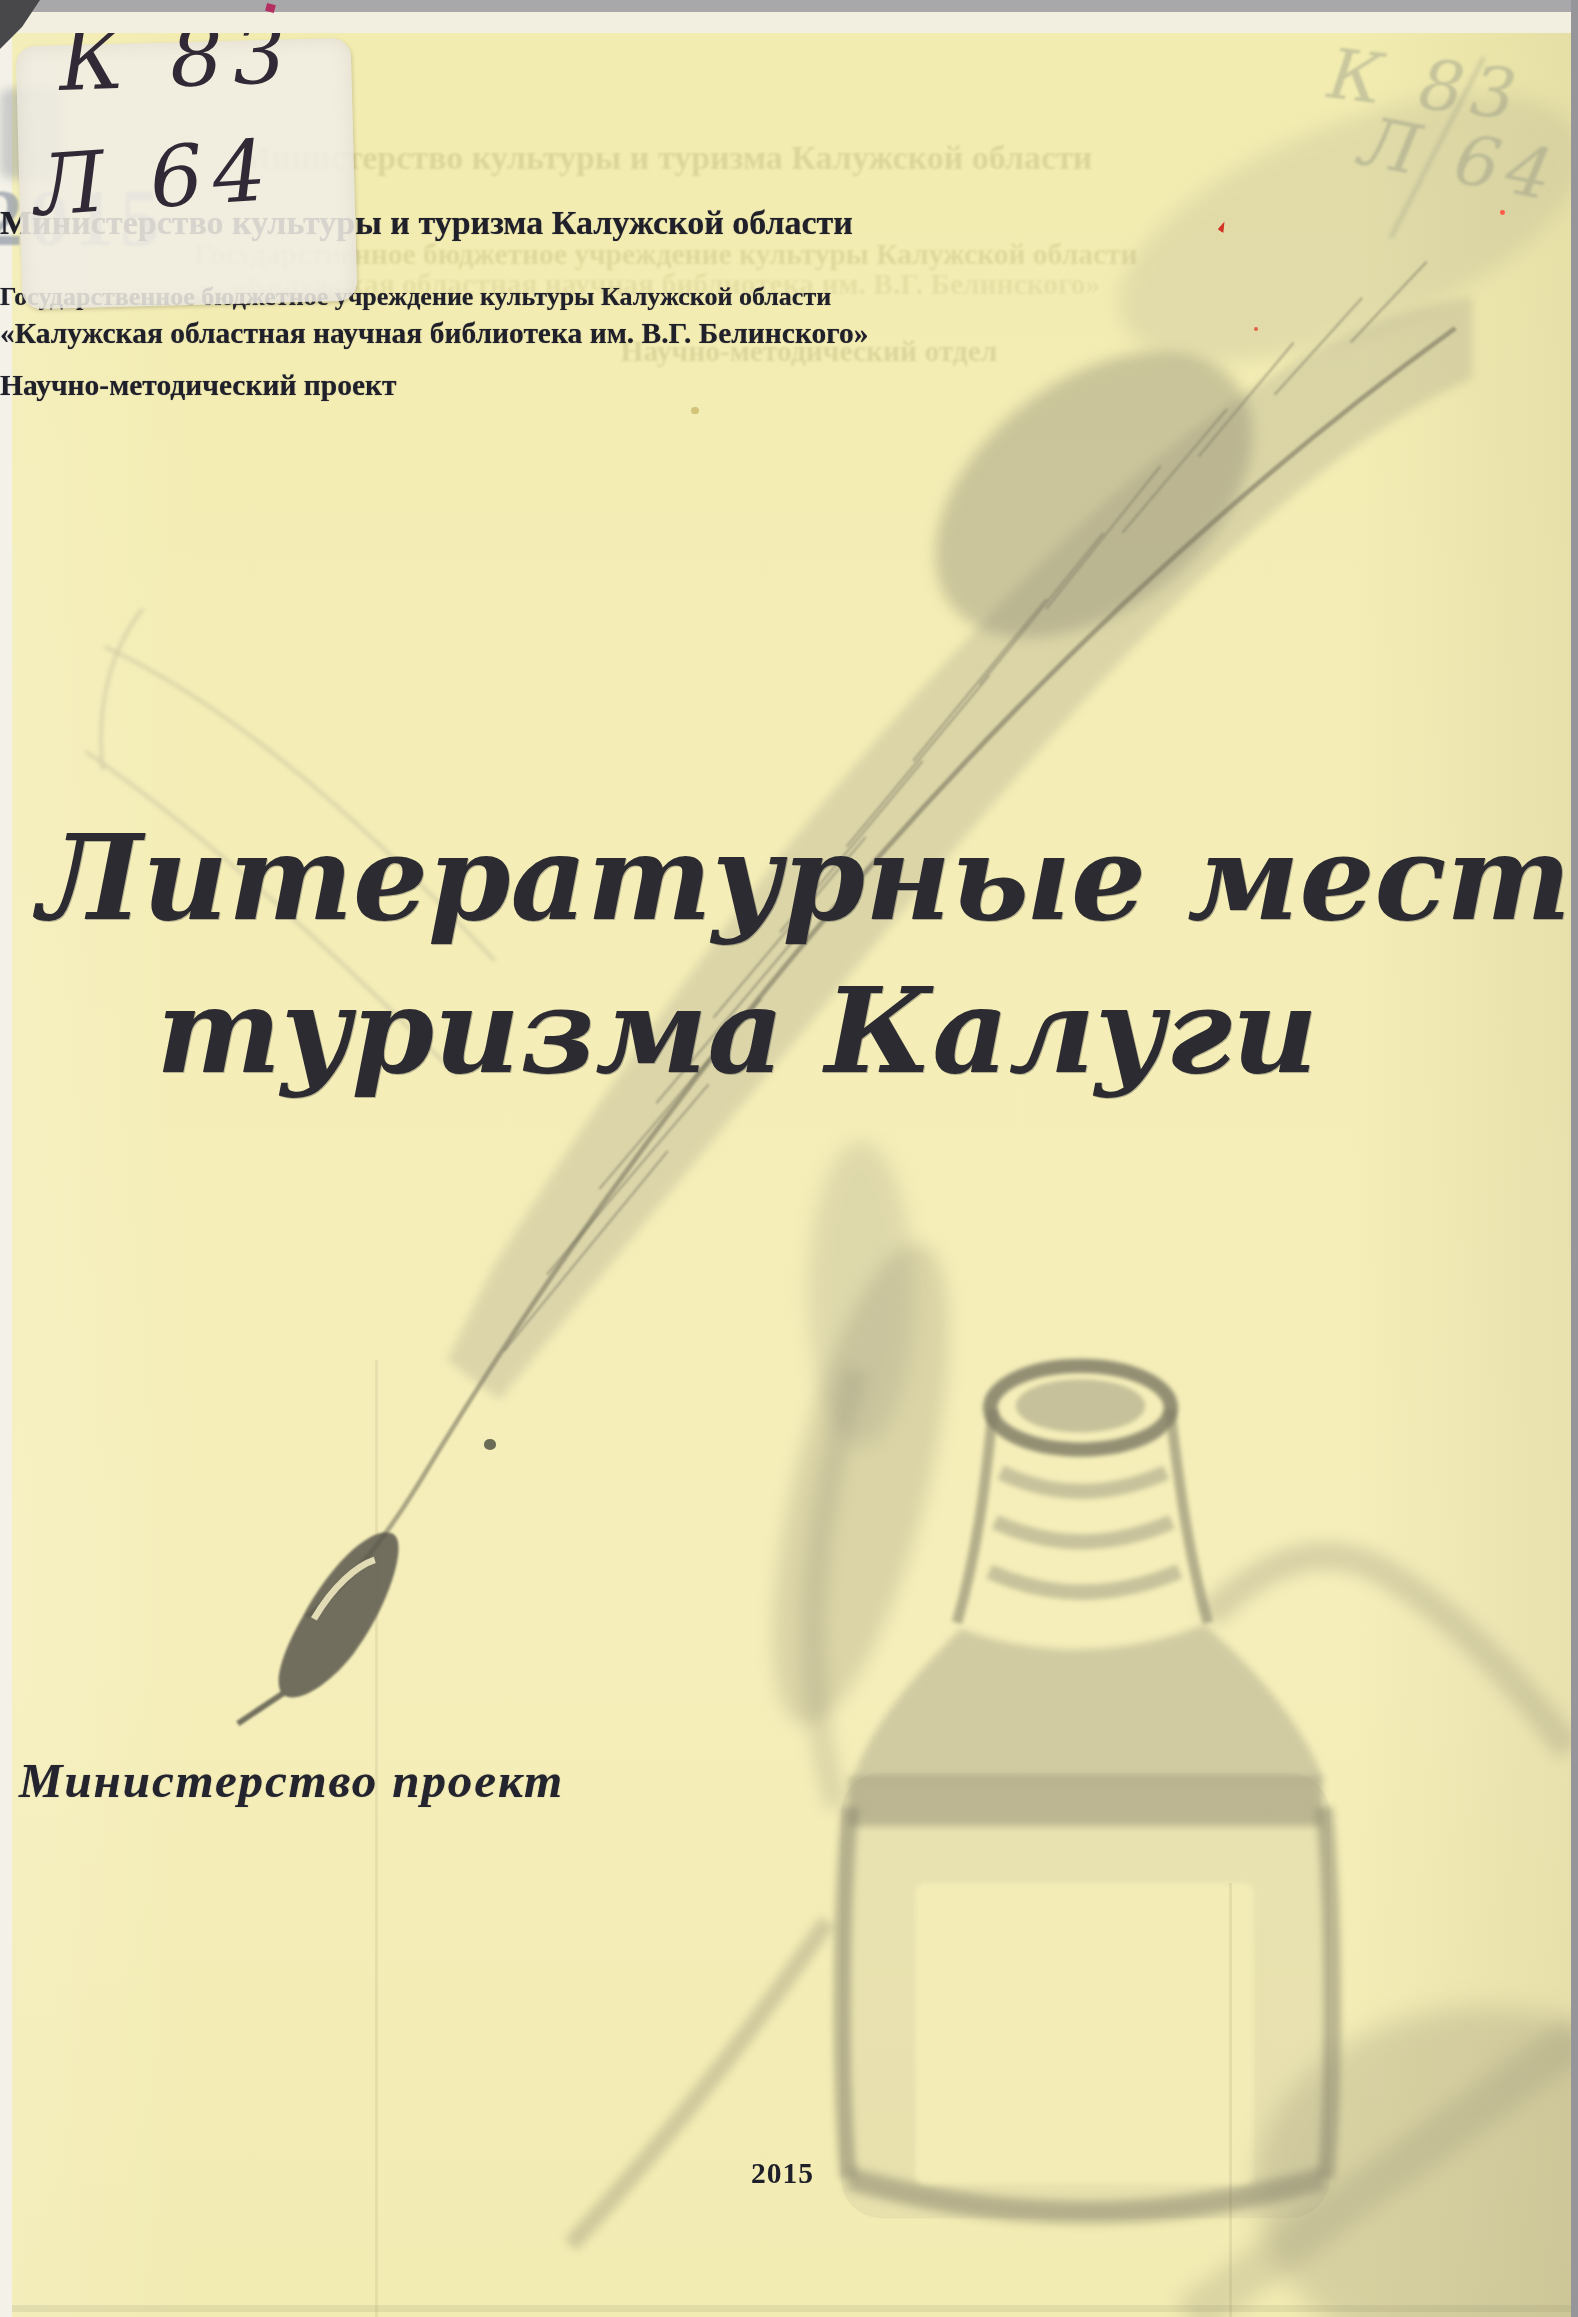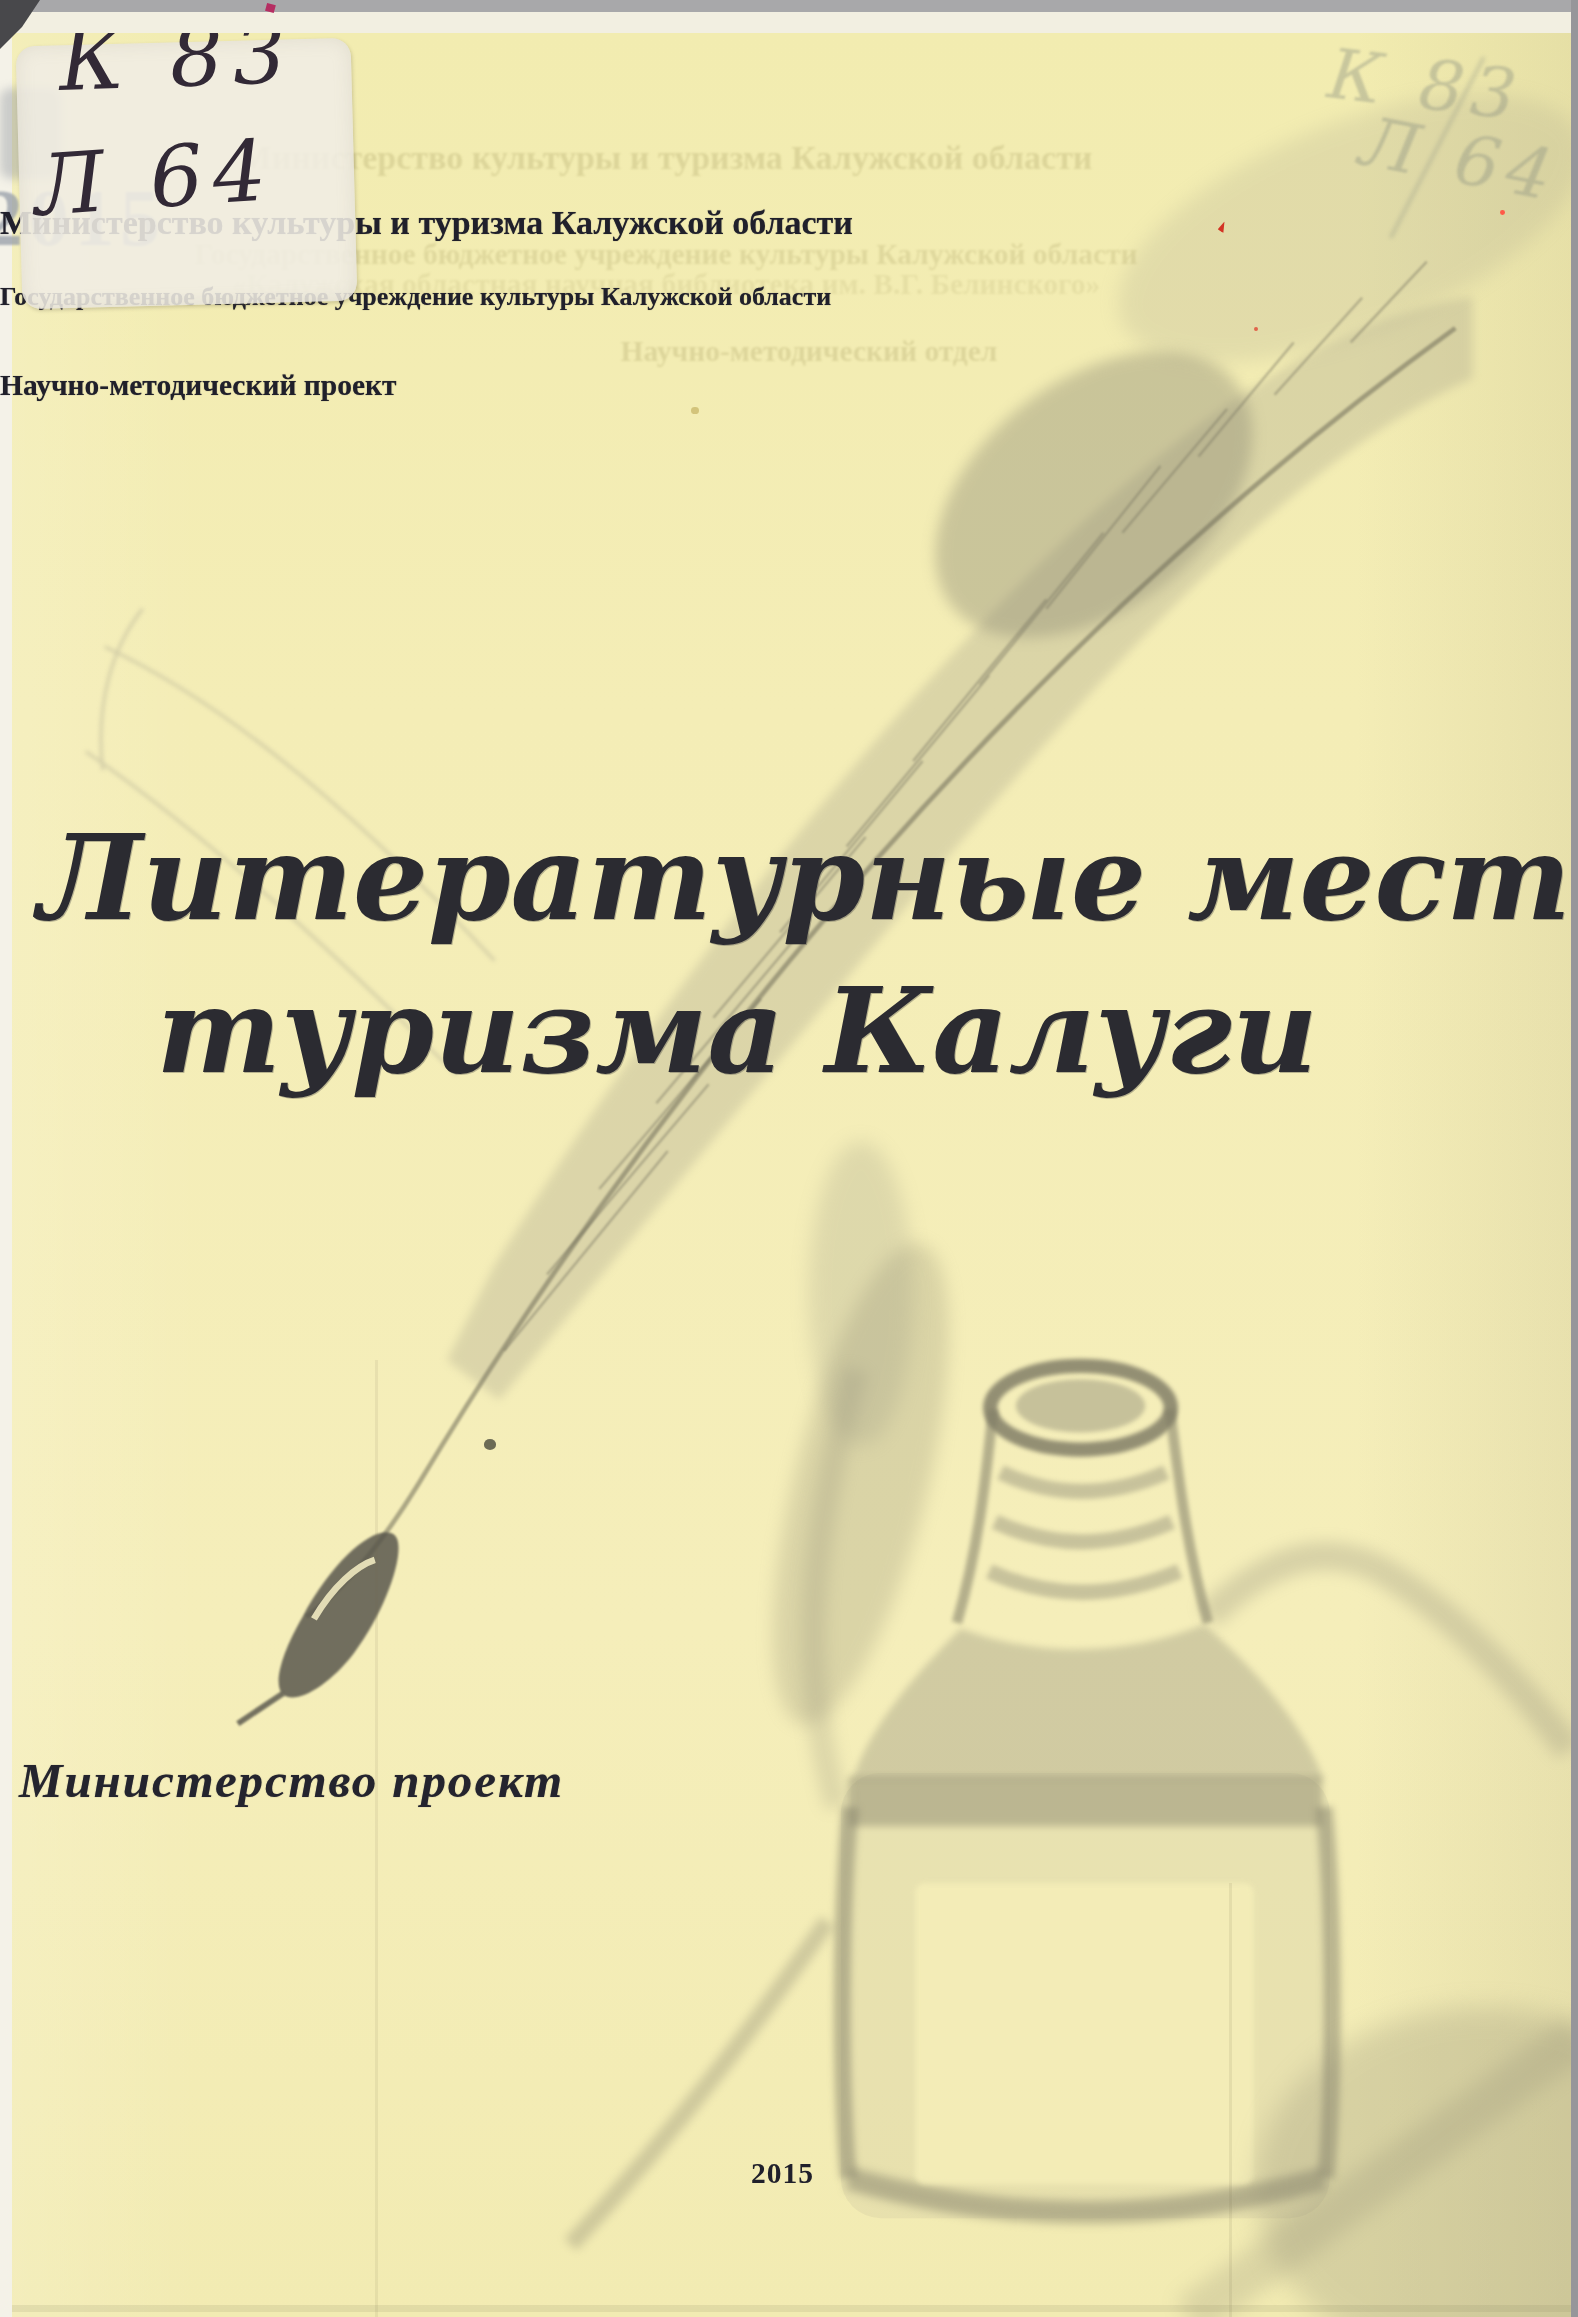--- a/index.html
+++ b/index.html
@@ -178,20 +178,21 @@
   <div class="abs ghost-line ghost-3">«Калужская областная научная библиотека им. В.Г. Белинского»</div>
   <div class="abs ghost-line ghost-4">Научно-методический отдел</div>
   <div class="abs ghost-stamp"></div>
   <div class="abs ghost-year">2015</div>
 
   <div class="abs pencil-note pencil-1">К 83</div>
   <div class="abs pencil-note pencil-2">Л 64</div>
 
   <div class="abs header-line hl-1">Министерство культуры и туризма Калужской области</div>
   <div class="abs header-line hl-2">Государственное бюджетное учреждение культуры Калужской области</div>
+  <div class="abs header-line hl-3">«Калужская областная научная библиотека им. В.Г. Белинского»</div>
   <div class="abs header-line hl-4">Научно-методический проект</div>
 
   <div class="abs title-line title-1">Литературные места</div>
   <div class="abs title-line title-2">туризма Калуги</div>
 
   <div class="abs project-line pl-1">Министерство проект</div>
 
   <div class="abs year">2015</div>
 
   <div class="abs sticker"></div>

